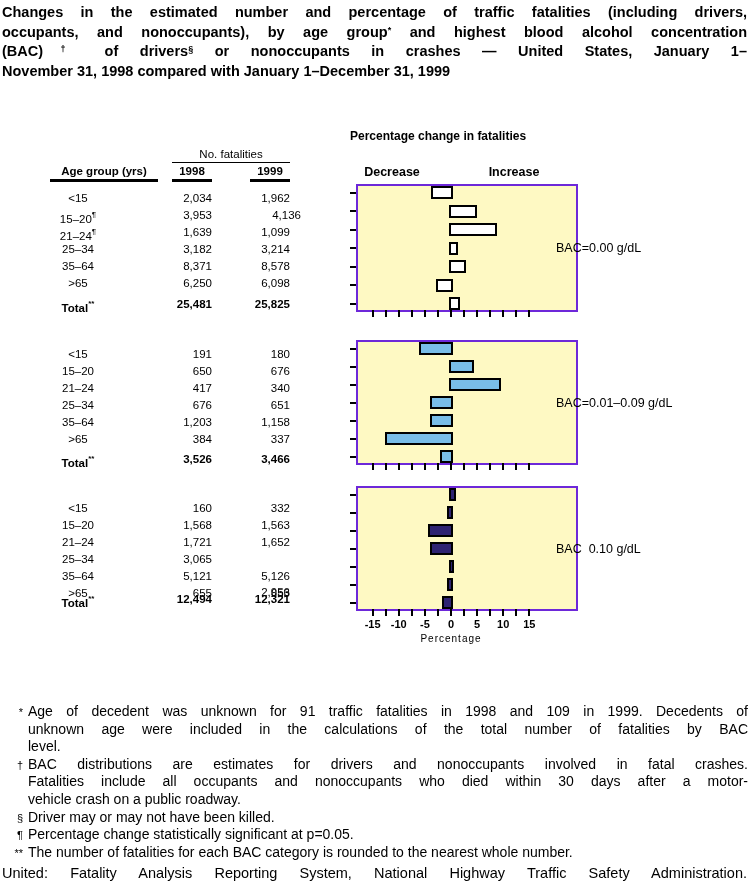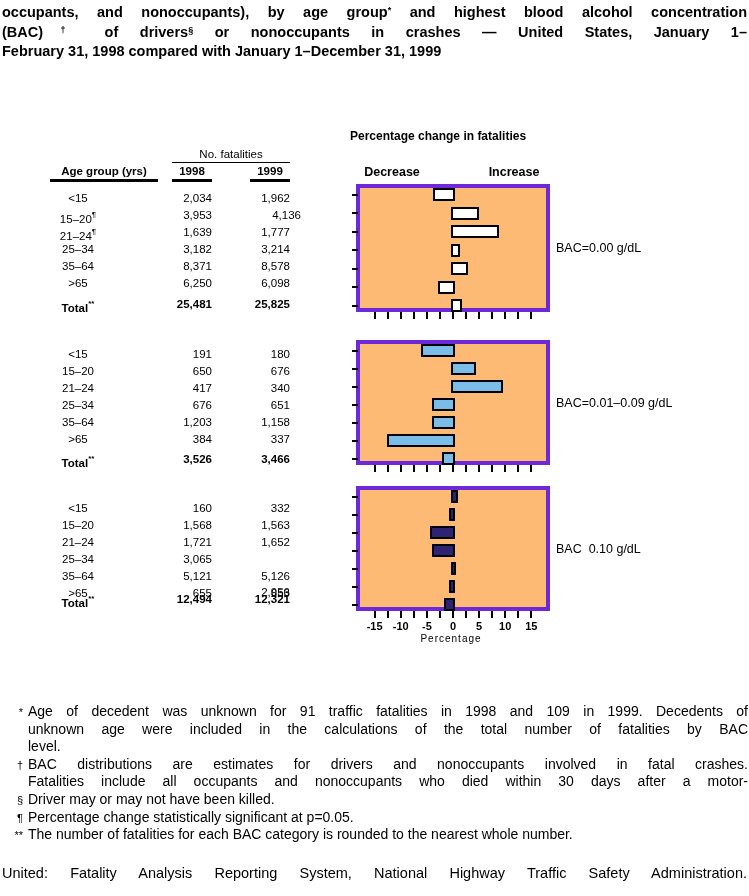--- a/index.html
+++ b/index.html
@@ -39,22 +39,22 @@
     font-weight:bold; font-size:12px; }
   #lbl-decrease { position:absolute; left:356px; top:165px; width:72px;
     text-align:center; font-weight:bold; font-size:12.5px; }
   #lbl-increase { position:absolute; left:478px; top:165px; width:72px;
     text-align:center; font-weight:bold; font-size:12.5px; }
   .bac-label { position:absolute; left:556px; font-size:12.5px; white-space:pre; }
   #x-axis-title { position:absolute; left:356px; top:633px; width:190px;
     text-align:center; font-size:10px; letter-spacing:1px; }
 
   
-  .chart-frame { position:absolute; left:356px; width:194px;
-    border:4px solid #6d28d9; box-sizing:border-box; background:#fdba74; }
+  .chart-frame { position:absolute; left:356px; width:222px;
+    border:2px solid #6d28d9; box-sizing:border-box; background:#fef9c3; }
   .bar { position:absolute; border:2px solid #000; box-sizing:border-box; }
   .ytick { position:absolute; left:-8px; width:6px; height:2px; background:#000; }
   .xtick { position:absolute; width:2px; height:7px; background:#000; }
   .xtick-label { position:absolute; width:30px; text-align:center;
     font-weight:bold; font-size:11px; }
 
   
   #footnotes { position:absolute; left:2px; top:703px; width:746px;
     font-size:14px; line-height:17.6px; }
   .footnote { position:relative; padding-left:26px; }
@@ -64,23 +64,24 @@
   .fn-line.just { text-align-last:justify; }
   #source-line { position:absolute; left:2px; top:865px; width:745px;
     font-size:14.5px; text-align:justify; text-align-last:justify; }
 </style>
 </head>
 <body>
 
 <div id="page">
 
   <div id="figure-title">
+      <div class="tline just">Changes in the estimated number and percentage of traffic fatalities (including drivers,</div>
       <div class="tline just">occupants, and nonoccupants), by age group<sup class="mark">*</sup> and highest blood alcohol concentration</div>
       <div class="tline just">(BAC)<sup class="mark">†</sup> of drivers<sup class="mark">§</sup> or nonoccupants in crashes — United States, January 1–</div>
-      <div class="tline">February 31, 1998 compared with January 1–December 31, 1999</div>
+      <div class="tline">November 31, 1998 compared with January 1–December 31, 1999</div>
     </div>
 
   <div id="chart-col-header">Percentage change in fatalities</div>
 
   <div id="th-nofat" class="th">No. fatalities</div>
   <div id="th-age" class="th">Age group (yrs)</div>
   <div id="th-y1998" class="th">1998</div>
   <div id="th-y1999" class="th">1999</div>
 
   <div id="lbl-decrease">Decrease</div>
@@ -191,20 +192,21 @@
       <div class="footnote">
         <span class="fn-marker">*</span>
         <div class="fn-line just">Age of decedent was unknown for 91 traffic fatalities in 1998 and 109 in 1999. Decedents of</div>
         <div class="fn-line just">unknown age were included in the calculations of the total number of fatalities by BAC</div>
         <div class="fn-line">level.</div>
       </div>
       <div class="footnote">
         <span class="fn-marker">†</span>
         <div class="fn-line just">BAC distributions are estimates for drivers and nonoccupants involved in fatal crashes.</div>
         <div class="fn-line just">Fatalities include all occupants and nonoccupants who died within 30 days after a motor-</div>
+        <div class="fn-line">vehicle crash on a public roadway.</div>
       </div>
       <div class="footnote">
         <span class="fn-marker">§</span>
         <div class="fn-line">Driver may or may not have been killed.</div>
       </div>
       <div class="footnote">
         <span class="fn-marker">¶</span>
         <div class="fn-line">Percentage change statistically significant at p=0.05.</div>
       </div>
       <div class="footnote">
@@ -215,21 +217,21 @@
 
   <div id="source-line">United: Fatality Analysis Reporting System, National Highway Traffic Safety Administration.</div>
 <div class="cell age-cell" style="top: 192px;">&lt;15</div>
     <div class="cell v1998" style="top: 192px;">2,034</div>
     <div class="cell v1999" style="top: 192px;">1,962</div>
     <div class="cell age-cell" style="top: 209px;">15–20<sup>¶</sup></div>
     <div class="cell v1998" style="top: 209px;">3,953</div>
     <div class="cell v1999" style="top: 209px; margin-left: 11px;">4,136</div>
     <div class="cell age-cell" style="top: 226px;">21–24<sup>¶</sup></div>
     <div class="cell v1998" style="top: 226px;">1,639</div>
-    <div class="cell v1999" style="top: 226px;">1,777</div>
+    <div class="cell v1999" style="top: 226px;">1,099</div>
     <div class="cell age-cell" style="top: 243px;">25–34</div>
     <div class="cell v1998" style="top: 243px;">3,182</div>
     <div class="cell v1999" style="top: 243px;">3,214</div>
     <div class="cell age-cell" style="top: 260px;">35–64</div>
     <div class="cell v1998" style="top: 260px;">8,371</div>
     <div class="cell v1999" style="top: 260px;">8,578</div>
     <div class="cell age-cell" style="top: 277px;">&gt;65</div>
     <div class="cell v1998" style="top: 277px;">6,250</div>
     <div class="cell v1999" style="top: 277px;">6,098</div>
     <div class="cell age-cell total" style="top: 298px;">Total<sup>**</sup></div>

